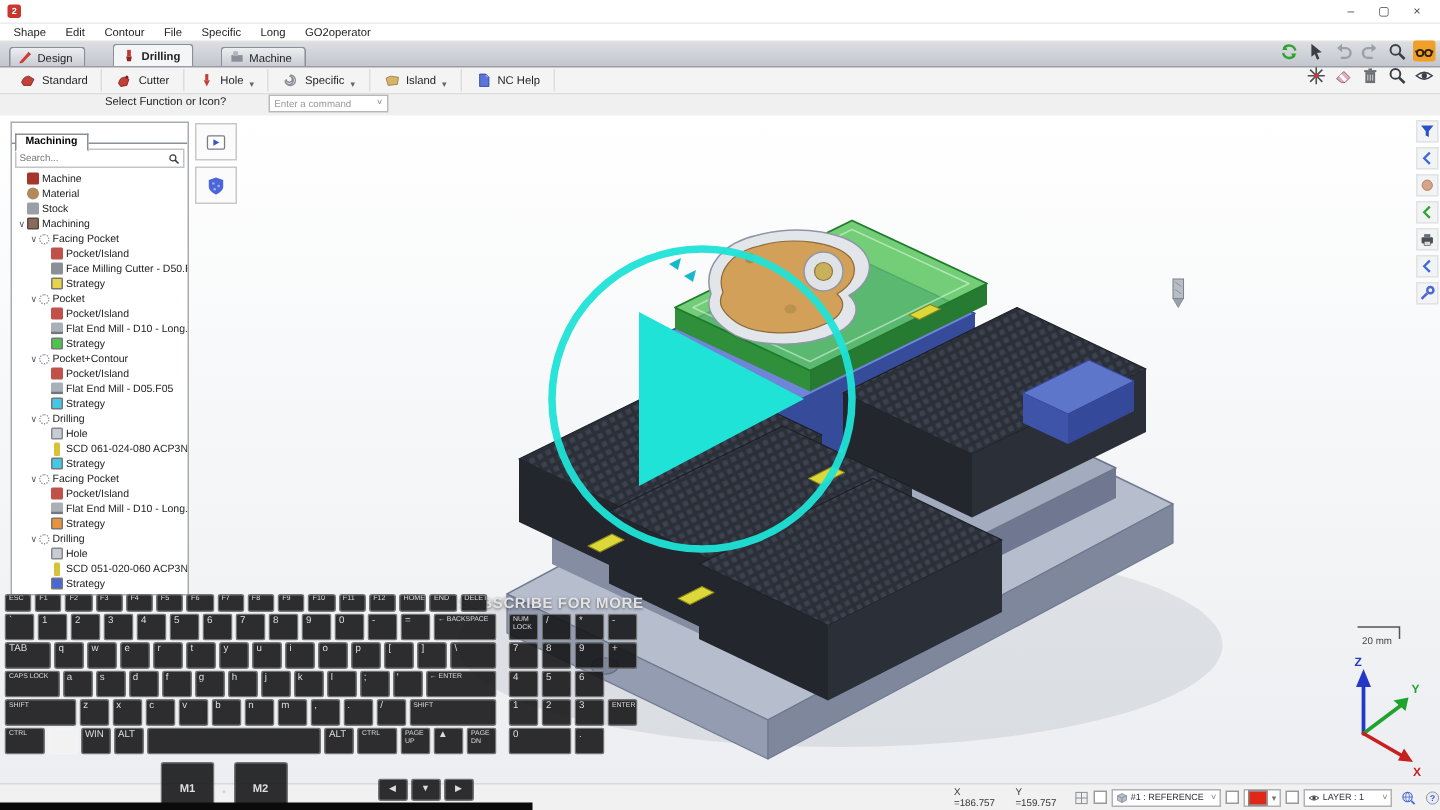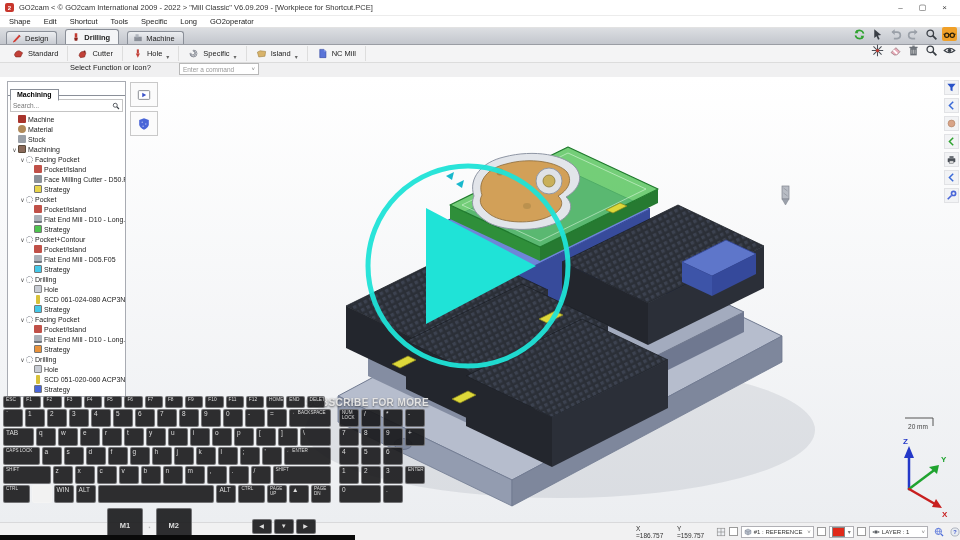--- a/index.html
+++ b/index.html
@@ -6,21 +6,21 @@
   body{width:960px;height:540px;position:relative;overflow:hidden;background:#f0f0f1;
        font-family:"Liberation Sans",sans-serif;-webkit-font-smoothing:antialiased}
   
   #titlebar{height:15px;background:#fff;display:flex;align-items:center;padding:0 5px;font-size:7.5px;color:#333;border-bottom:1px solid #ececec}
   #applogo{width:9px;height:9px;background:#c8362c;border-radius:2px;color:#fff;font-size:6px;font-weight:bold;display:flex;align-items:center;justify-content:center;margin-right:5px}
   #wctrls{margin-left:auto;display:flex;gap:16px;color:#444;font-size:8px;padding-right:8px}
   #wctrls span{cursor:default}
   #menubar{height:11px;background:#fff;display:flex;gap:13px;align-items:center;padding-left:9px;font-size:7.5px;color:#222;border-bottom:1px solid #e2e2e2}
   
   #tabrow{height:16px;background:linear-gradient(#dcdee2,#c3c6cd);display:flex;align-items:flex-end;padding-left:6px;border-bottom:1px solid #9a9da4;position:relative}
-  .tab{display:flex;align-items:center;gap:3px;font-size:7.5px;color:#222;padding:0 8px 0 5px;border:1px solid #8a8f98;border-bottom:none;border-radius:3px 3px 0 0;background:linear-gradient(#eceef1,#c9ccd3);height:13px;box-sizing:border-box;margin-right:8px}
+  .tab{display:flex;align-items:center;gap:3px;font-size:7.5px;color:#222;padding:0 8px 0 5px;border:1px solid #8a8f98;border-bottom:none;border-radius:3px 3px 0 0;background:linear-gradient(#eceef1,#c9ccd3);height:13px;box-sizing:border-box;margin-right:18px}
   .tab.active{background:#f4f5f7;height:15px;font-weight:bold}
   .tabicn svg{width:10px;height:10px;display:block}
   #quickicons{position:absolute;right:3px;top:27px;z-index:30;display:flex;flex-direction:column;gap:2px;align-items:flex-end}
   #qrow1,#qrow2{display:flex}
   .qbtn{width:15px;height:14px;display:inline-flex;align-items:center;justify-content:center;margin-left:3px}
   .qbtn svg{width:13px;height:13px;display:block}
   .qorange{background:#f0a028;border-radius:2px}
   
   #ribbon{height:17px;background:#f4f4f5;border-bottom:1px solid #dcdcdc;display:flex;align-items:center;padding-left:4px}
   .rbtn{display:flex;align-items:center;gap:4px;padding:0 9px;height:15px;border-right:1px solid #ddd;font-size:7.5px;color:#222}
@@ -230,33 +230,32 @@
       </symbol>
     <symbol id="help-icon" viewBox="0 0 16 16">
         <circle cx="8" cy="8" r="6.5" fill="#e8ecf2" stroke="#8a92a0"></circle>
         <text x="8" y="11" font-size="9" text-anchor="middle" fill="#3a52c8" font-weight="bold" font-family="sans-serif">?</text>
       </symbol>
   </defs>
 </svg>
 
 <div id="titlebar">
   <div id="applogo">2</div>
-  <span>GO2cam &lt; © GO2cam International 2009 - 2022 &gt;    "Mill Classic"   V6.09.209 - [Workpiece for Shortcut.PCE]</span>
   <div id="wctrls">
     <span>–</span>
     <span>▢</span>
     <span>×</span>
   </div>
 </div>
 
 <div id="menubar">
     <span class="mi">Shape</span>
     <span class="mi">Edit</span>
-    <span class="mi">Shortcut</span>
-    <span class="mi">Tools</span>
+    <span class="mi">Contour</span>
+    <span class="mi">File</span>
     <span class="mi">Specific</span>
     <span class="mi">Long</span>
     <span class="mi">GO2operator</span>
   </div>
 
 <div id="tabrow">
     <div id="tabs" style="display:flex;align-items:flex-end">
       <div class="tab">
         <span class="tabicn">
           <svg viewBox="0 0 16 16">
@@ -388,21 +387,21 @@
       </span>
       <span class="rlb">Island</span>
       <span class="rcaret">▾</span>
     </div>
     <div class="rbtn">
       <span class="ricn">
         <svg viewBox="0 0 16 16">
           <use href="#ncfile-icon"></use>
         </svg>
       </span>
-      <span class="rlb">NC Mill</span>
+      <span class="rlb">NC Help</span>
     </div>
   </div>
 
 <div id="cmdrow">
   <span id="cmdlabel">Select Function or Icon?</span>
   <div id="cmdcombo">
     <span>Enter a command</span>
     <span class="scaret">˅</span>
   </div>
 </div>

